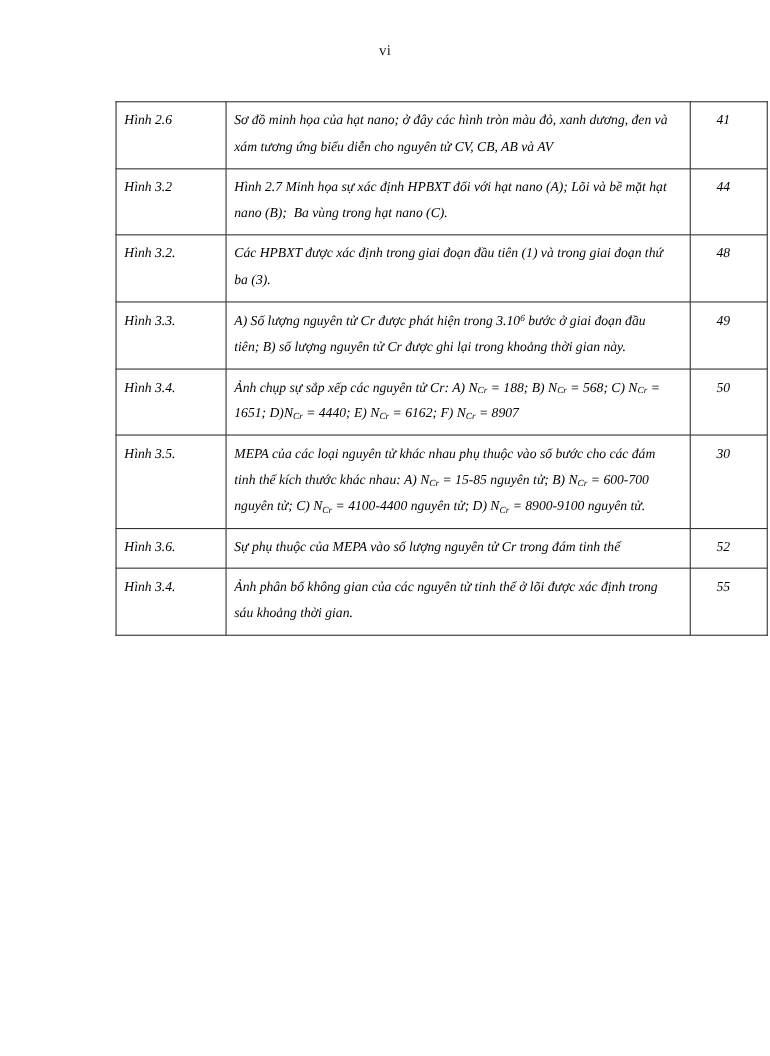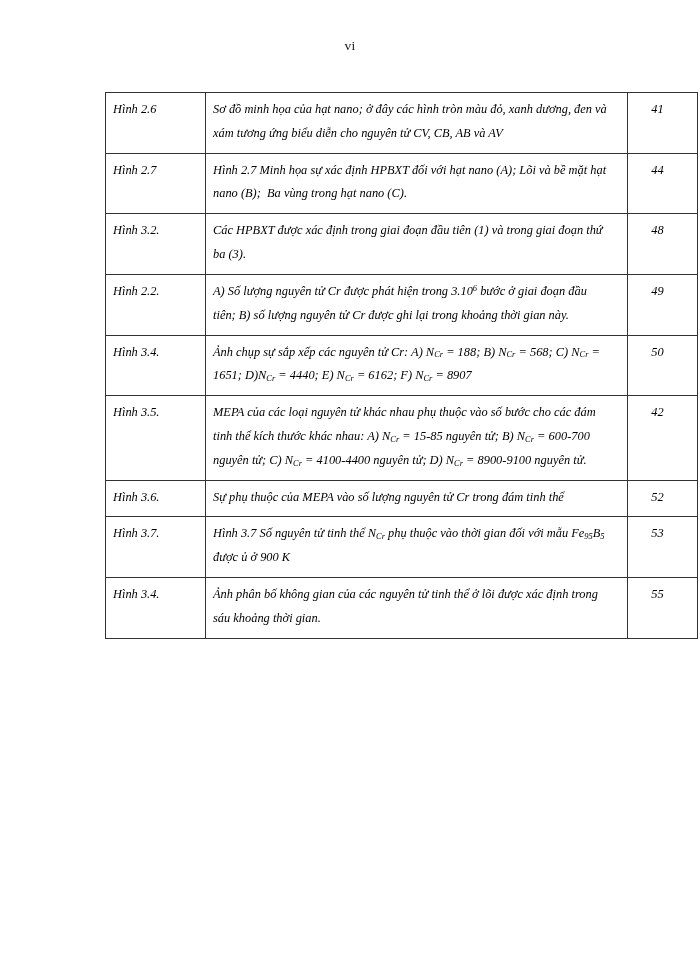--- a/index.html
+++ b/index.html
@@ -97,75 +97,68 @@
 
         <tr>
           <td class="c-label">Hình 2.6</td>
           <td class="c-desc">
             <span class="desc-line">Sơ đồ minh họa của hạt nano; ở đây các hình tròn màu đỏ, xanh dương, đen và xám tương ứng biểu diễn cho nguyên tử CV, CB, AB và AV</span>
           </td>
           <td class="c-page">41</td>
         </tr>
 
         <tr>
-          <td class="c-label">Hình 2.7</td>
+          <td class="c-label">Hình 3.2</td>
           <td class="c-desc">
             <span class="desc-line">Hình 2.7 Minh họa sự xác định HPBXT đối với hạt nano (A); Lõi và bề mặt hạt nano (B);&nbsp; Ba vùng trong hạt nano (C).</span>
           </td>
           <td class="c-page">44</td>
         </tr>
 
 
         <tr>
           <td class="c-label">Hình 3.2.</td>
           <td class="c-desc">
             <span class="desc-line">Các HPBXT được xác định trong giai đoạn đầu tiên (1) và trong giai đoạn thứ ba (3).</span>
           </td>
           <td class="c-page">48</td>
         </tr>
 
         <tr>
-          <td class="c-label">Hình 2.2.</td>
+          <td class="c-label">Hình 3.3.</td>
           <td class="c-desc">
             <span class="desc-line">A) Số lượng nguyên tử Cr được phát hiện trong 3.10<sup>6</sup> bước ở giai đoạn đầu tiên; B) số lượng nguyên tử Cr được ghi lại trong khoảng thời gian này.</span>
           </td>
           <td class="c-page">49</td>
         </tr>
 
         <tr>
           <td class="c-label">Hình 3.4.</td>
           <td class="c-desc">
             <span class="desc-line">Ảnh chụp sự sắp xếp các nguyên tử Cr: A) N<sub>Cr</sub> = 188; B) N<sub>Cr</sub> = 568; C) N<sub>Cr</sub> = 1651; D)N<sub>Cr</sub> = 4440; E) N<sub>Cr</sub> = 6162; F) N<sub>Cr</sub> = 8907</span>
           </td>
           <td class="c-page">50</td>
         </tr>
 
         <tr>
           <td class="c-label">Hình 3.5.</td>
           <td class="c-desc">
             <span class="desc-line">MEPA của các loại nguyên tử khác nhau phụ thuộc vào số bước cho các đám tinh thể kích thước khác nhau: A) N<sub>Cr</sub> = 15-85 nguyên tử; B) N<sub>Cr</sub> = 600-700 nguyên tử; C) N<sub>Cr</sub> = 4100-4400 nguyên tử; D) N<sub>Cr</sub> = 8900-9100 nguyên tử.</span>
           </td>
-          <td class="c-page">42</td>
+          <td class="c-page">30</td>
         </tr>
 
         <tr>
           <td class="c-label">Hình 3.6.</td>
           <td class="c-desc">
             <span class="desc-line">Sự phụ thuộc của MEPA vào số lượng nguyên tử Cr trong đám tinh thể</span>
           </td>
           <td class="c-page">52</td>
         </tr>
 
-        <tr>
-          <td class="c-label">Hình 3.7.</td>
-          <td class="c-desc">
-            <span class="desc-line">Hình 3.7 Số nguyên tử tinh thể N<sub>Cr</sub> phụ thuộc vào thời gian đối với mẫu Fe<sub>95</sub>B<sub>5</sub> được ủ ở 900 K</span>
-          </td>
-          <td class="c-page">53</td>
-        </tr>
 
 
         <tr>
           <td class="c-label">Hình 3.4.</td>
           <td class="c-desc">
             <span class="desc-line">Ảnh phân bố không gian của các nguyên tử tinh thể ở lõi được xác định trong sáu khoảng thời gian.</span>
           </td>
           <td class="c-page">55</td>
         </tr>
 

